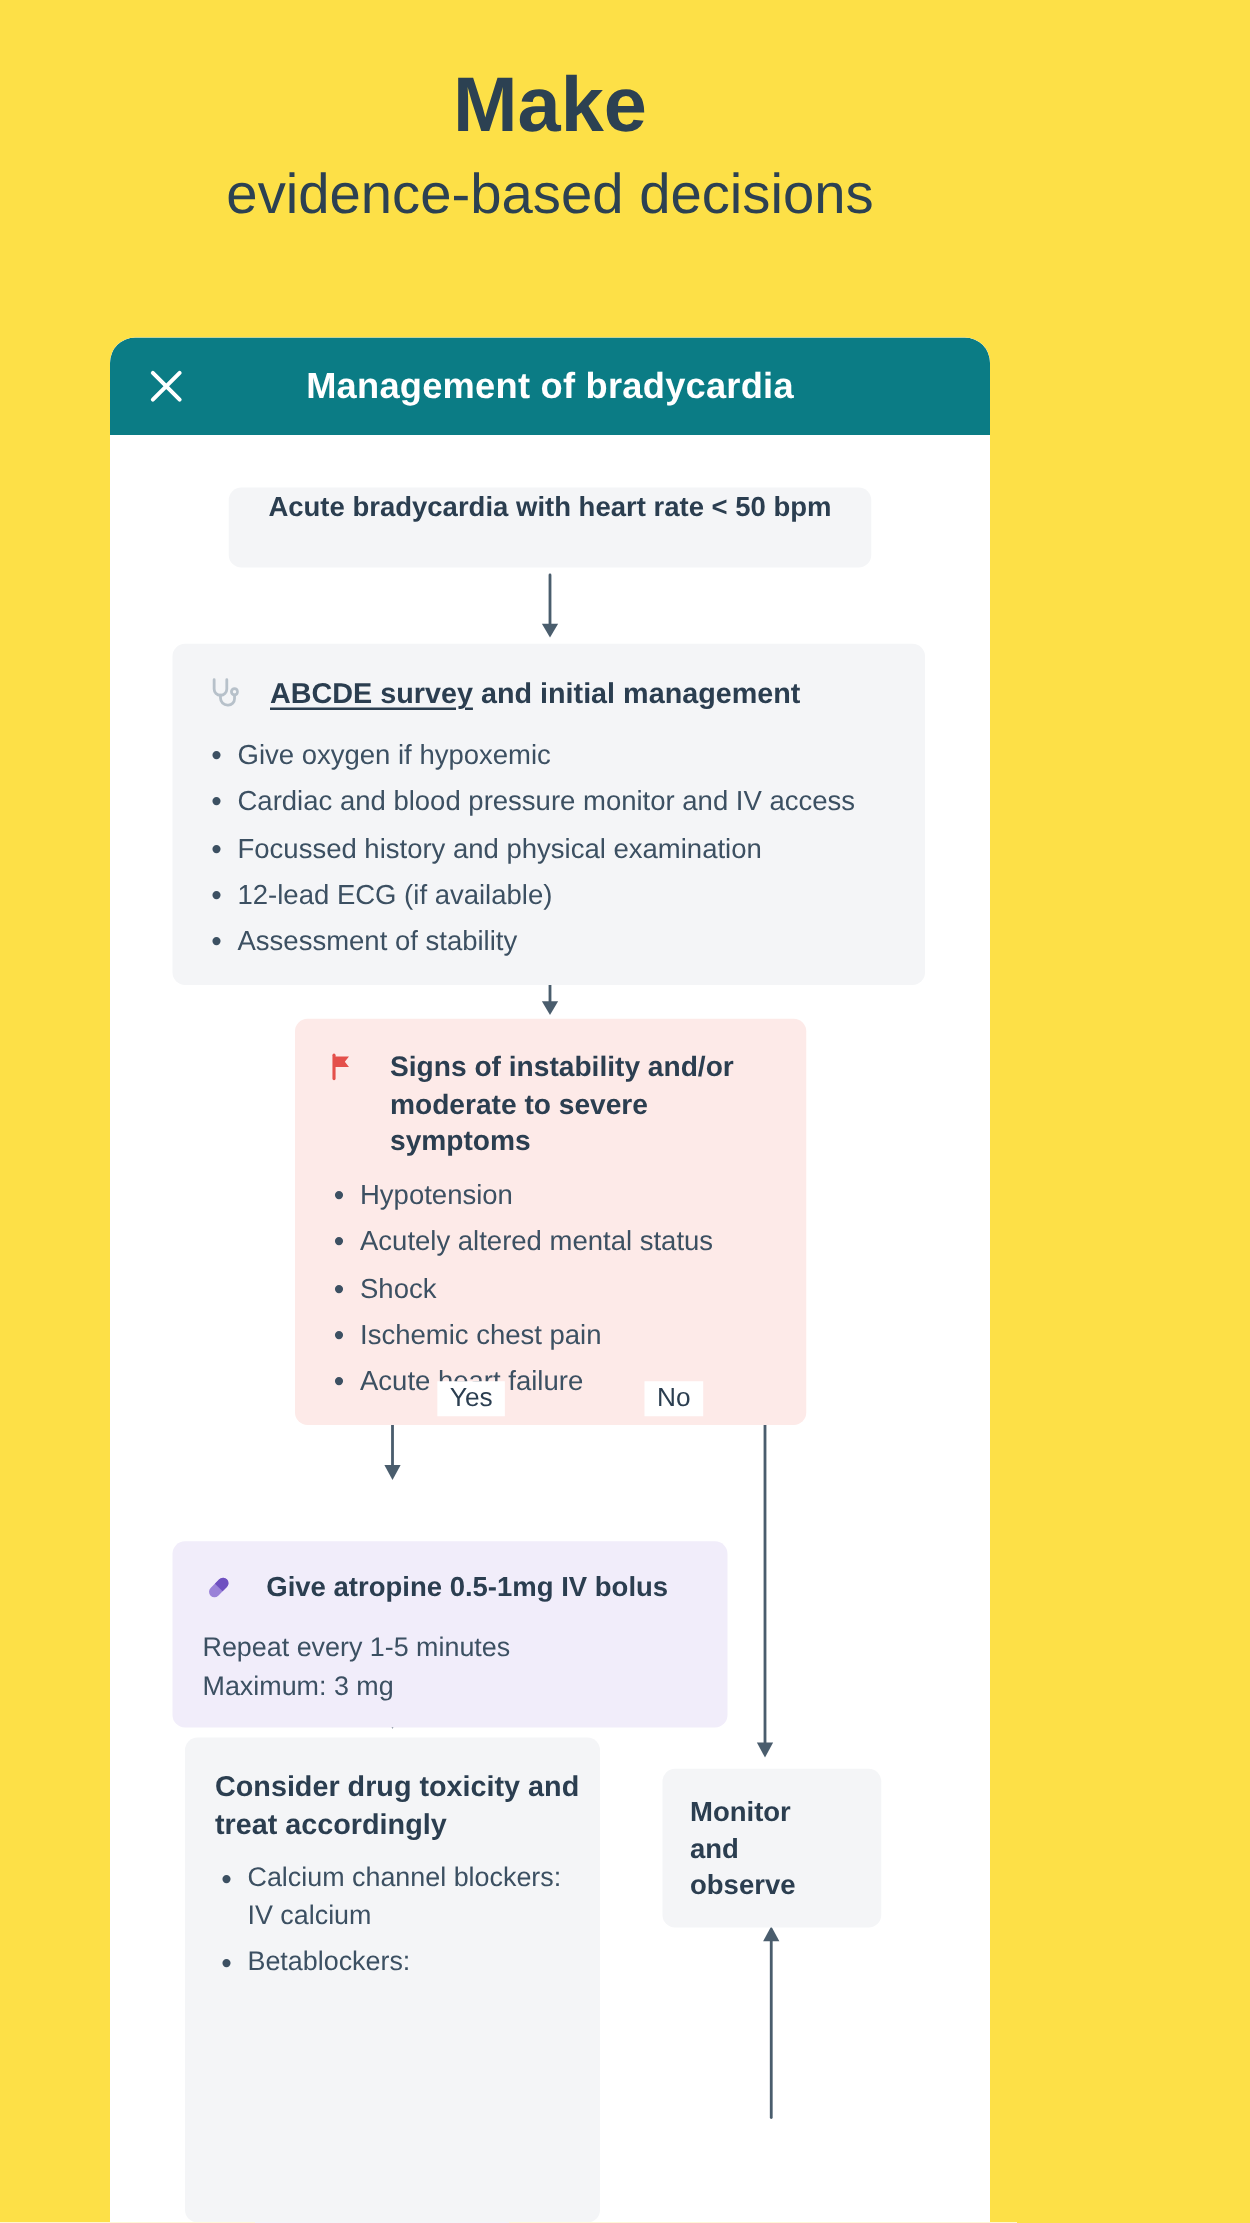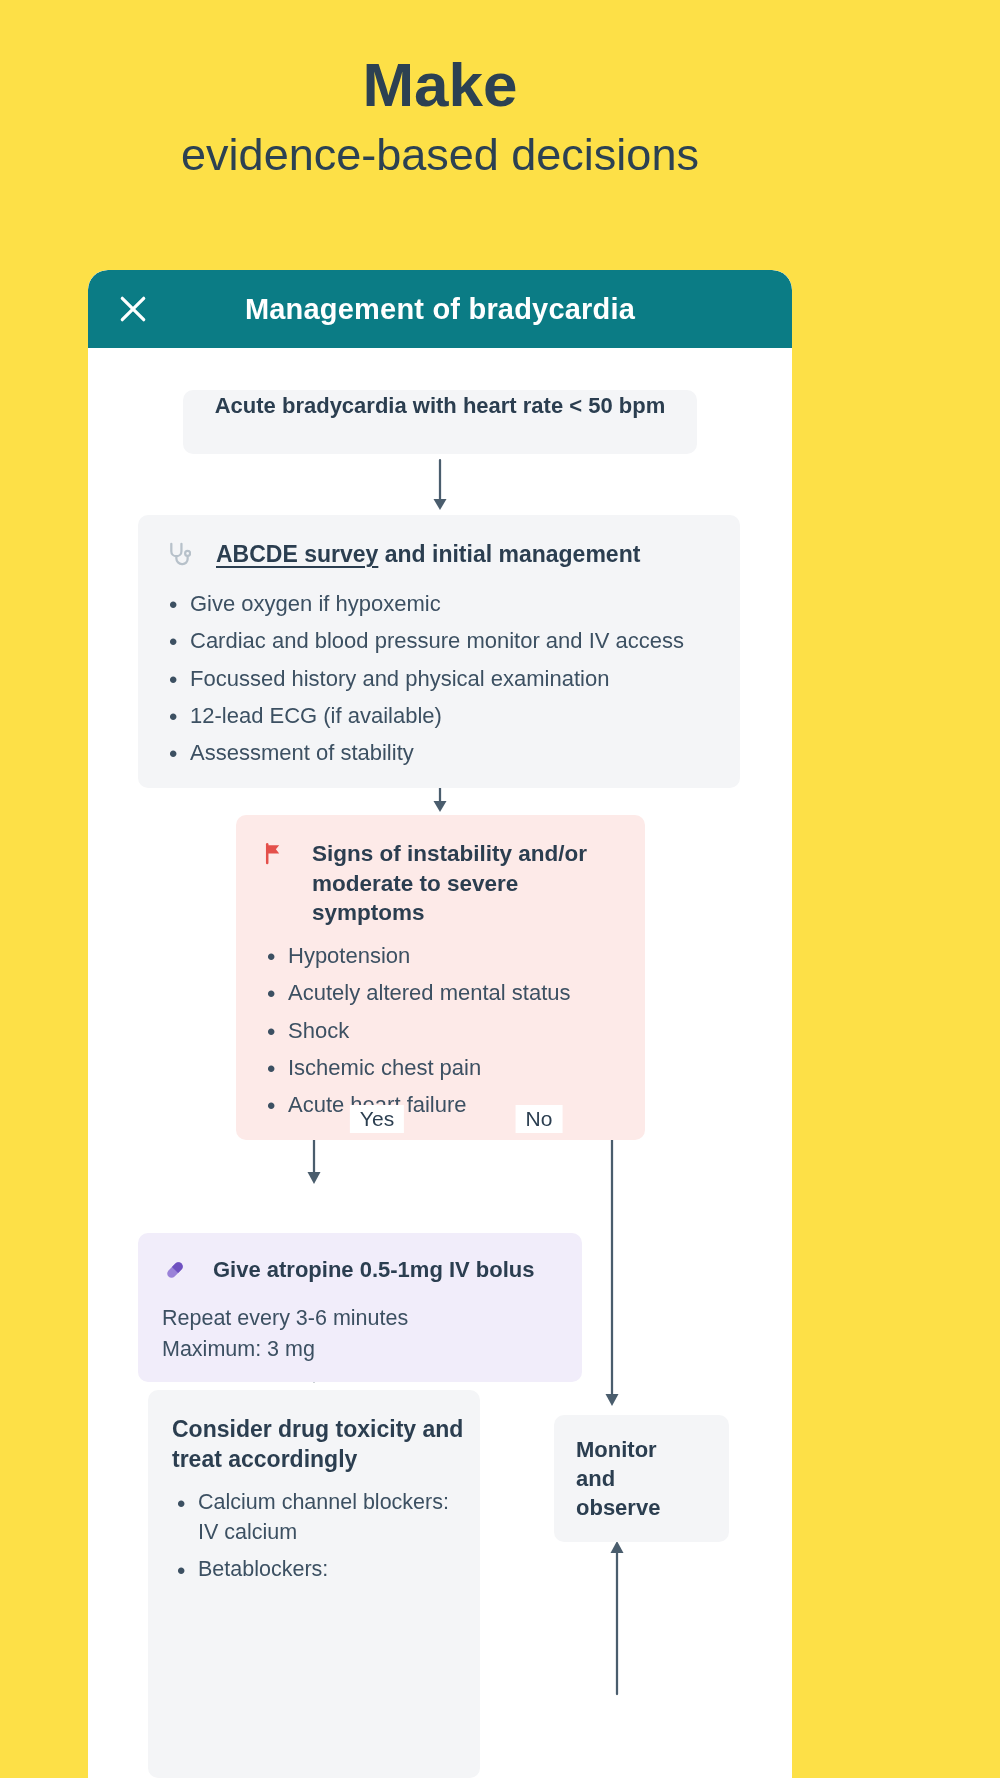--- a/index.html
+++ b/index.html
@@ -93,21 +93,21 @@
   .n-alert .node-h { font-size: 22.5px; max-width: 322px; }
 
   .n-atropine { left: 50px; top: 963px; width: 444px; min-height: 135px; padding: 22px 24px 18px; background: #f1edfa; }
   .n-atropine .node-h { font-size: 22px; }
   .med-lines { margin-top: 12px; font-size: 21.5px; }
 
   .n-tox { left: 60px; top: 1120px; width: 332px; height: 388px; padding: 24px 16px 24px 24px; }
   .n-tox .node-h { font-size: 23px; }
   .n-tox ul.b li { font-size: 21.5px; }
 
-  .n-monitor { left: 466px; top: 1145px; width: 175px; min-height: 95px; padding: 20px 22px; display: flex; align-items: flex-start; }
+  .n-monitor { left: 442px; top: 1145px; width: 175px; min-height: 95px; padding: 20px 22px; display: flex; align-items: flex-start; }
   .n-monitor .node-h { font-size: 22px; max-width: 115px; }
 </style>
 </head>
 <body>
 
 <div id="screen">
 
   <div class="hero">
     <div class="hero-title">Make</div>
     <div class="hero-sub">evidence-based decisions</div>
@@ -199,21 +199,21 @@
           <svg width="26" height="26" viewBox="0 0 24 24">
             <g transform="rotate(-45 12 12)">
               <rect x="3.5" y="8" width="17" height="8" rx="4" fill="#9a82d8"></rect>
               <path d="M12 8 h4.5 a4 4 0 0 1 0 8 H12 z" fill="#6f51c0"></path>
             </g>
           </svg>
         </span>
         <div class="node-h">Give atropine 0.5-1mg IV bolus</div>
       </div>
       <div class="med-lines">
-        <div>Repeat every 3-6 minutes</div>
+        <div>Repeat every 1-5 minutes</div>
         <div>Maximum: 3 mg</div>
       </div>
     </div>
 
     <div class="node n-tox">
       <div class="node-h">Consider drug toxicity and treat accordingly</div>
       <ul class="b">
         <li>Calcium channel blockers: IV calcium</li>
         <li>Betablockers:</li>
       </ul>

